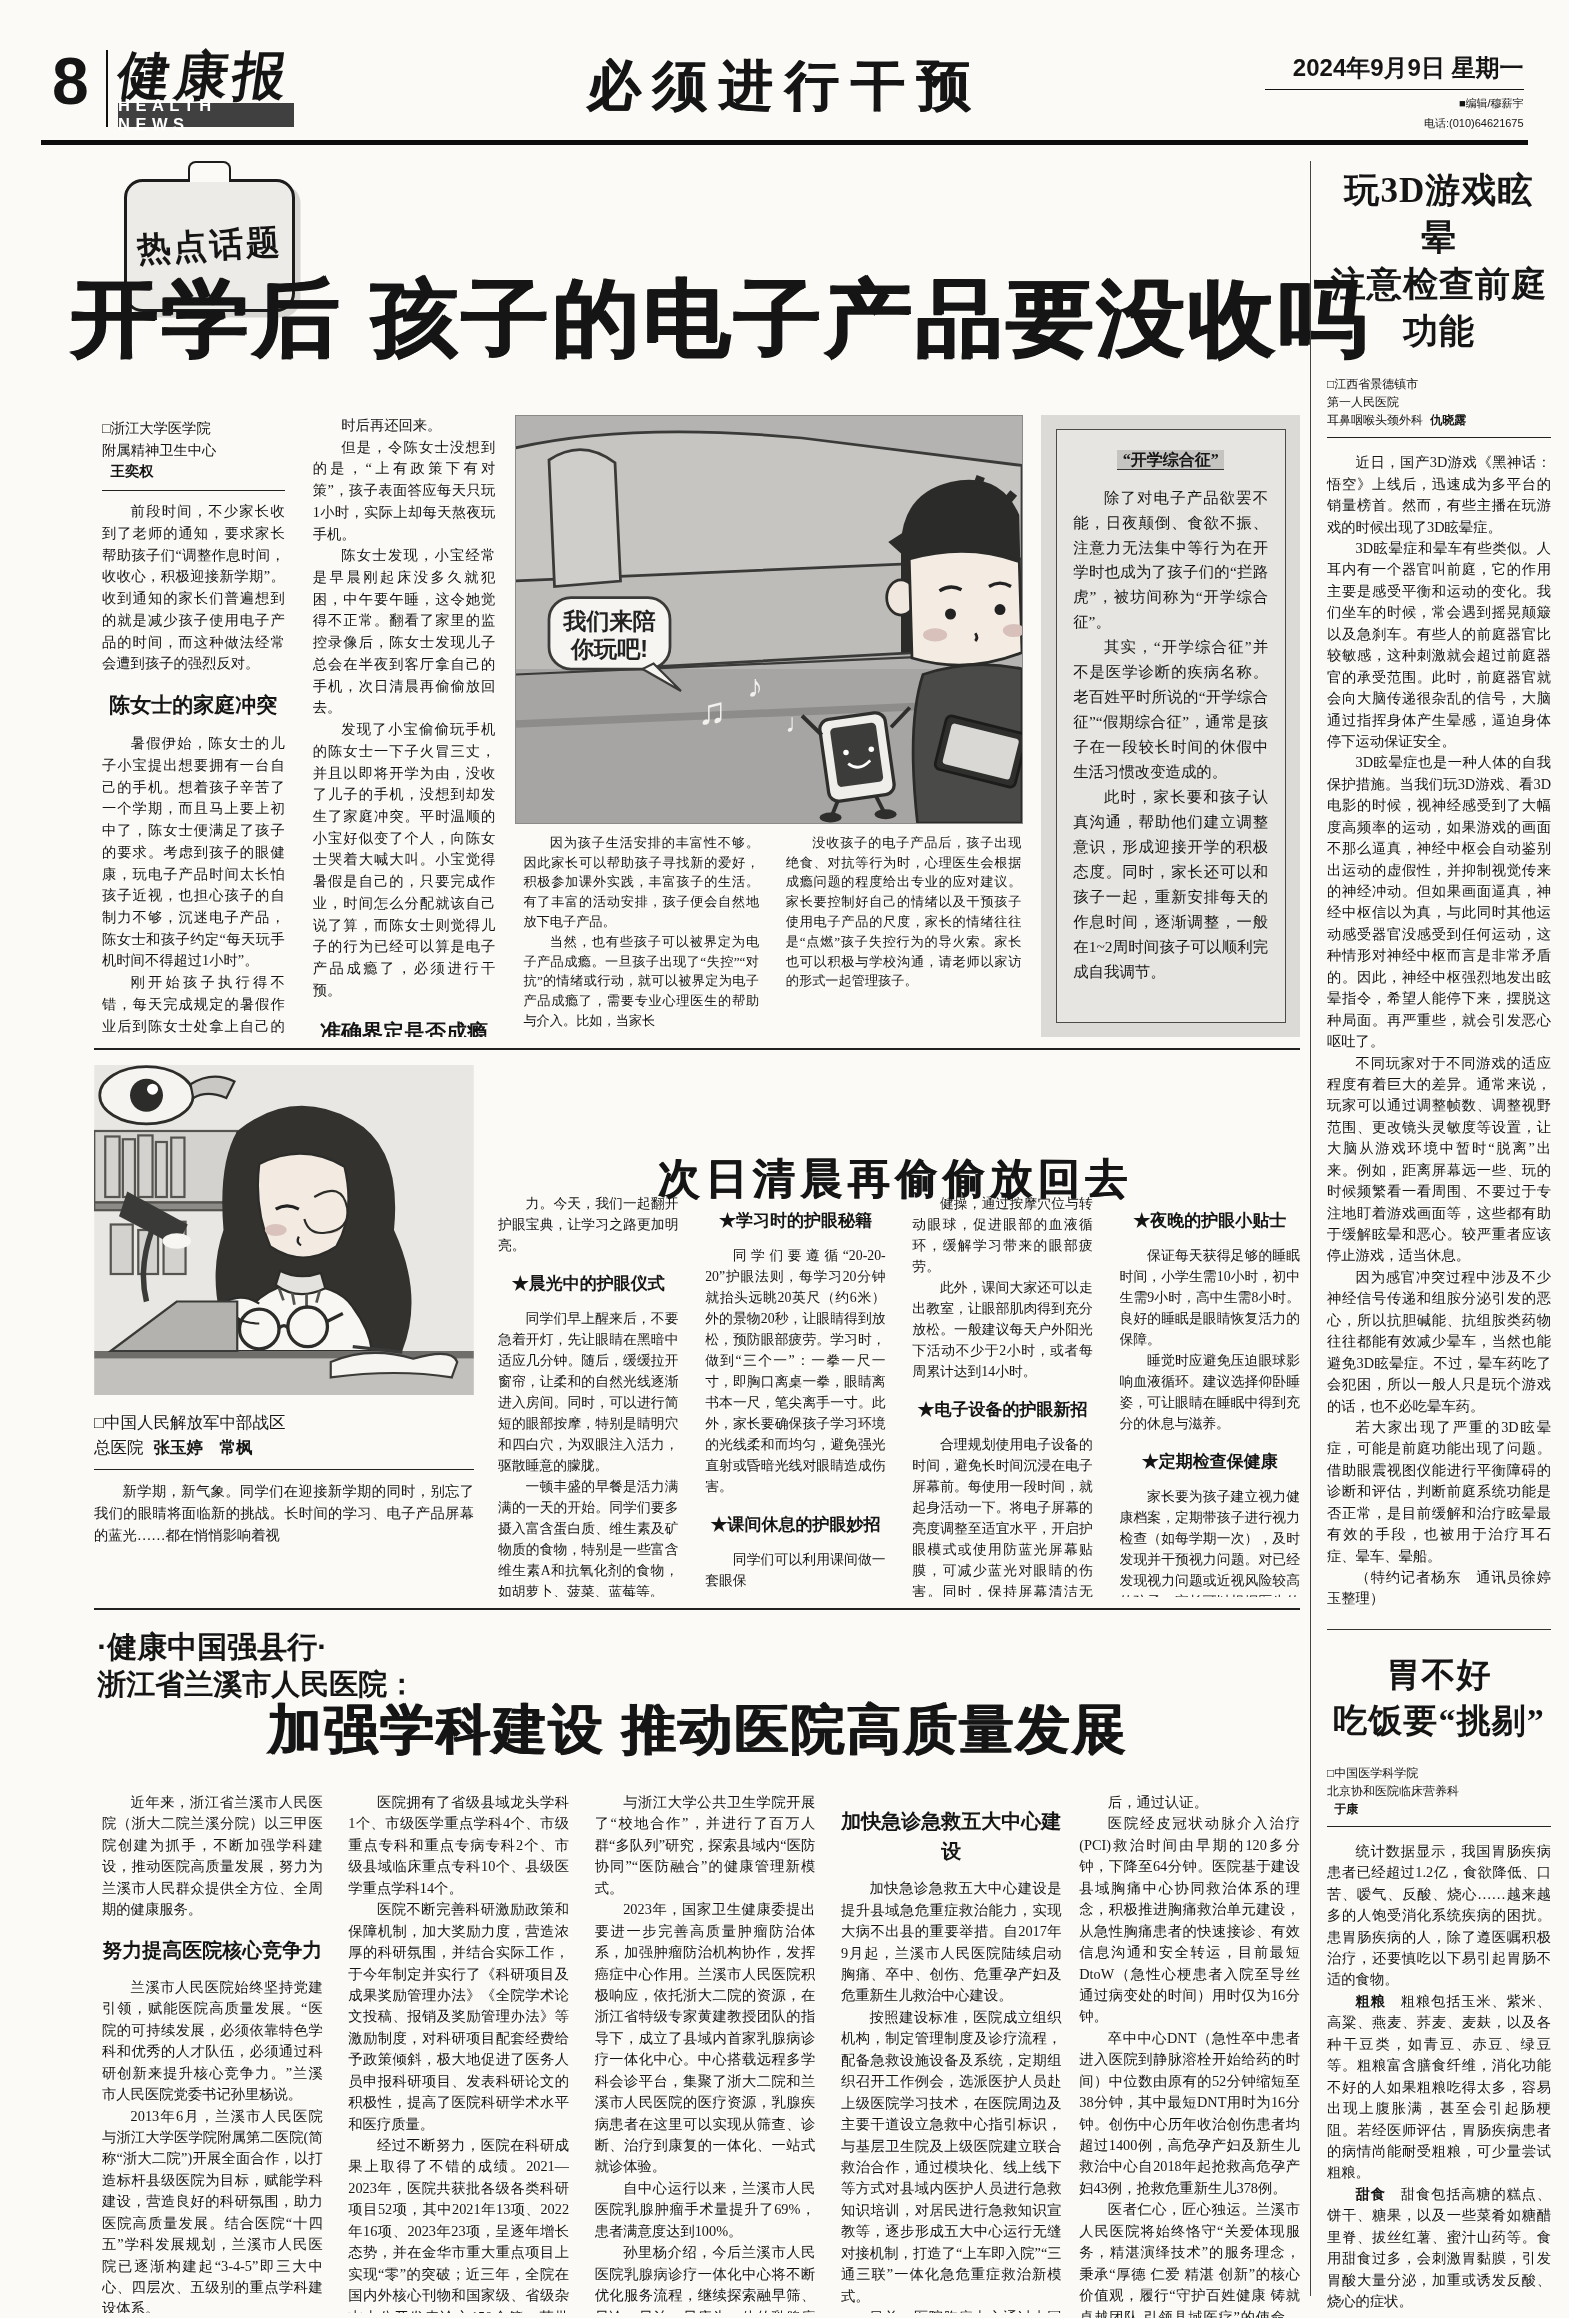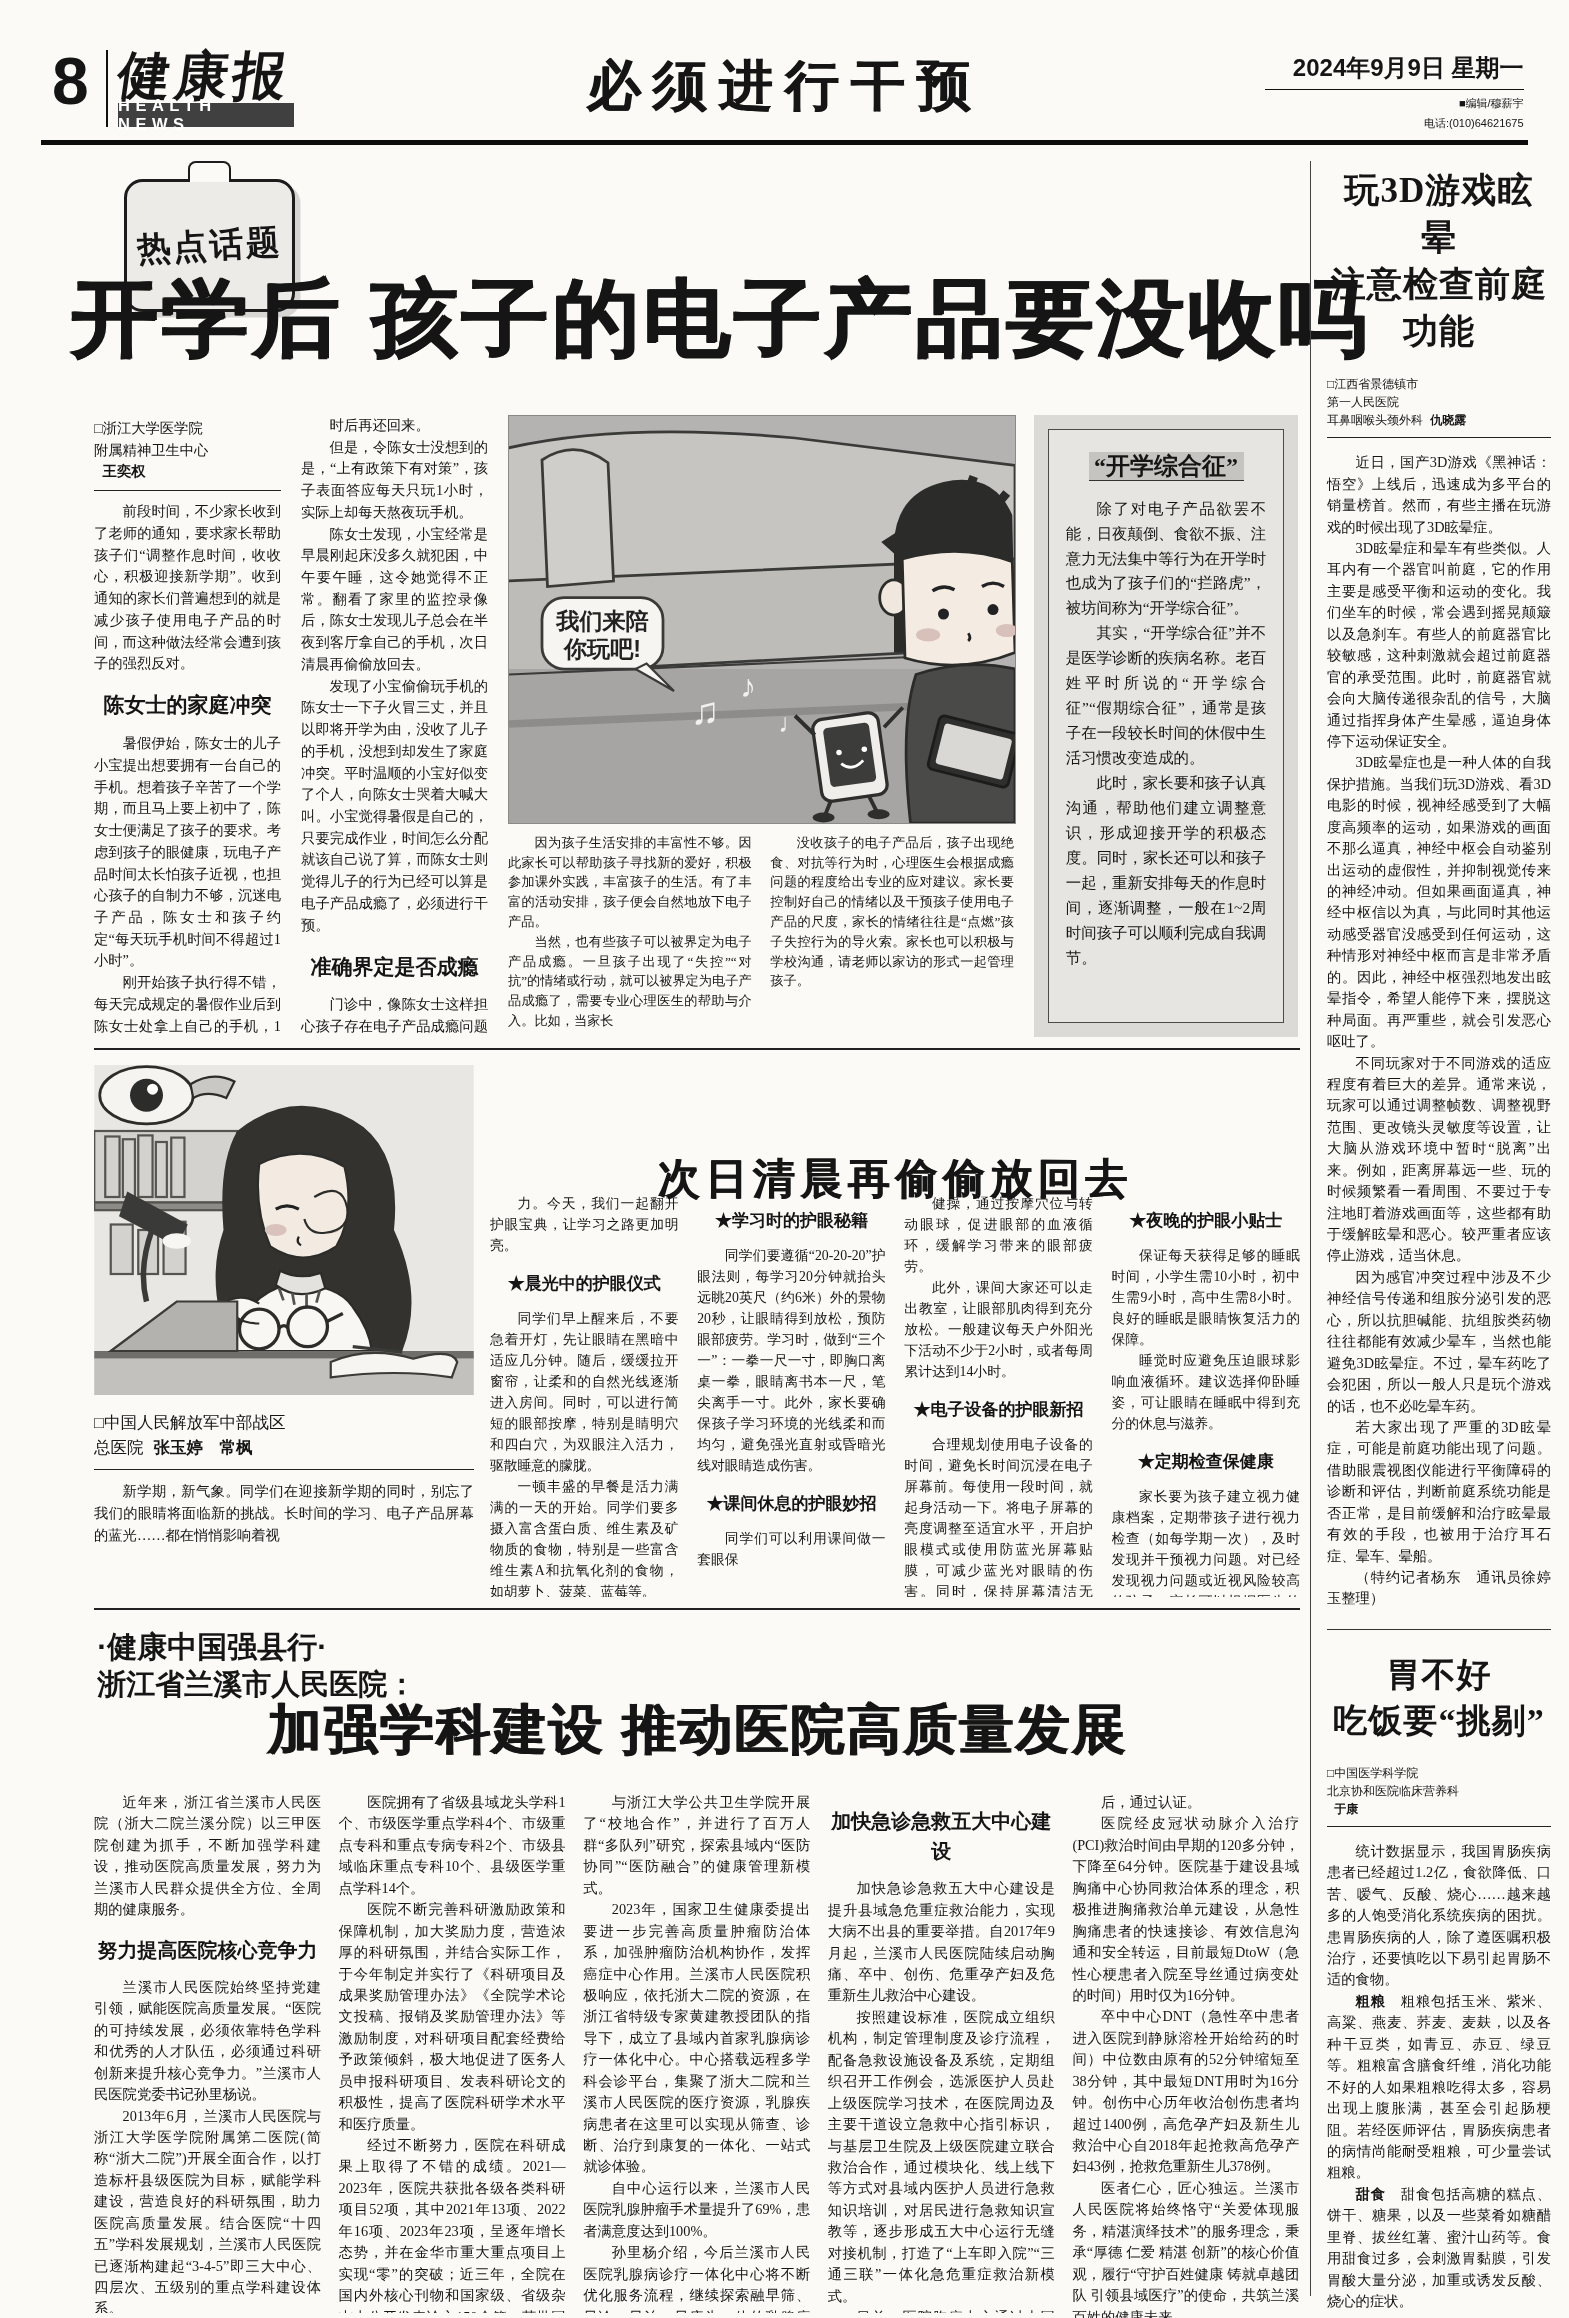--- a/index.html
+++ b/index.html
@@ -15,21 +15,21 @@
                display:flex;align-items:center;justify-content:center;}
   .section-title{position:absolute;left:0;right:0;top:5.5px;text-align:center;font-size:54px;font-weight:900;
                  letter-spacing:12px;font-family:"Liberation Sans",sans-serif;text-shadow:1.1px 0 #151515;}
   .hdr-right{position:absolute;right:4.4px;top:7.7px;width:259px;text-align:right;}
   .hdr-date{font-size:24px;font-weight:900;font-family:"Liberation Sans",sans-serif;border-bottom:1.7px solid #111;padding-bottom:5.5px;}
   .hdr-editor,.hdr-phone{font-size:11px;margin-top:5.5px;font-family:"Liberation Sans",sans-serif;}
   #rule-top{position:absolute;left:41px;top:140px;width:1487px;height:5px;background:#0d0d0d;}
   
   .para{margin:0;text-indent:2em;text-align:justify;}
   .sub{text-align:center;font-family:"Liberation Sans",sans-serif;font-weight:bold;margin:14.3px 0 12px;}
-  .col{overflow:hidden;}
+  .col{overflow:hidden;margin-left:8px;}
   .byline{border-bottom:1.7px solid #222;padding:3.3px 0 7.7px;margin-bottom:10px;}
   .byline-line{line-height:1.5;}
   .byline-name{font-weight:bold;font-family:"Liberation Sans",sans-serif;margin-left:.6em;}
   
   #main-article{position:absolute;left:94px;top:157px;width:1206px;height:880px;}
   .badge{position:absolute;left:30px;top:22px;width:165px;height:127px;border:3.3px solid #1c1c1c;border-radius:18.7px;
          background:#edebe7;box-shadow:5.5px 5.5px 0 #d8d6d2;display:flex;align-items:center;justify-content:center;}
   .badge:before{content:"";position:absolute;top:-21px;left:61px;width:39px;height:18.7px;border:2.8px solid #1c1c1c;
                 border-bottom:none;border-radius:7.7px 7.7px 0 0;background:#fbfaf7;}
   .badge-label{font-size:34px;font-weight:900;letter-spacing:2.2px;transform:rotate(-3deg);}
@@ -41,21 +41,21 @@
   #mid-block{width:506px;display:flex;flex-direction:column;}
   #mid-text{display:flex;gap:18.7px;margin-top:8.8px;flex:1;}
   #mid-text .textcol{width:244px;font-size:13.2px;line-height:1.5;}
   .main-sub{font-size:21px;}
   
   #cartoon-main{width:506px;height:407px;background:#0369a1;border:0.6px solid #8a8a88;}
   
   #kx-box{width:264px;background:#dbdad6;padding:14.3px;box-sizing:border-box;}
   #kx-inner{border:1.7px solid #4a4a48;background:#e7e5e1;height:100%;box-sizing:border-box;padding:20px 16.5px;overflow:hidden;}
   #kx-title{text-align:center;margin:0 0 14.3px;}
-  #kx-title span{font-size:24px;font-weight:bold;background:#c6c4c0;padding:1.1px 5.5px;border-bottom:1.7px solid #333;}
+  #kx-title span{font-size:16px;font-weight:bold;background:#c6c4c0;padding:1.1px 5.5px;border-bottom:1.7px solid #333;}
   #kx-inner .para{font-size:15.4px;line-height:1.62;}
   
   #eye-section{position:absolute;left:94px;top:1048px;width:1206px;height:562px;border-top:2.2px solid #222;
                border-bottom:2.2px solid #222;box-sizing:border-box;}
   #eye-figure{position:absolute;left:0;top:15.4px;width:380px;}
   #eye-art{width:380px;height:330px;}
   #eye-byline{margin-top:10px;font-size:16.5px;}
   #eye-intro{font-size:14.3px;line-height:1.55;margin-top:7.7px;}
   #eye-title{position:absolute;left:396px;right:0;top:66px;text-align:center;font-size:42px;font-weight:900;
              font-family:"Liberation Sans",sans-serif;letter-spacing:5.5px;text-shadow:1.1px 0 #151515;}

